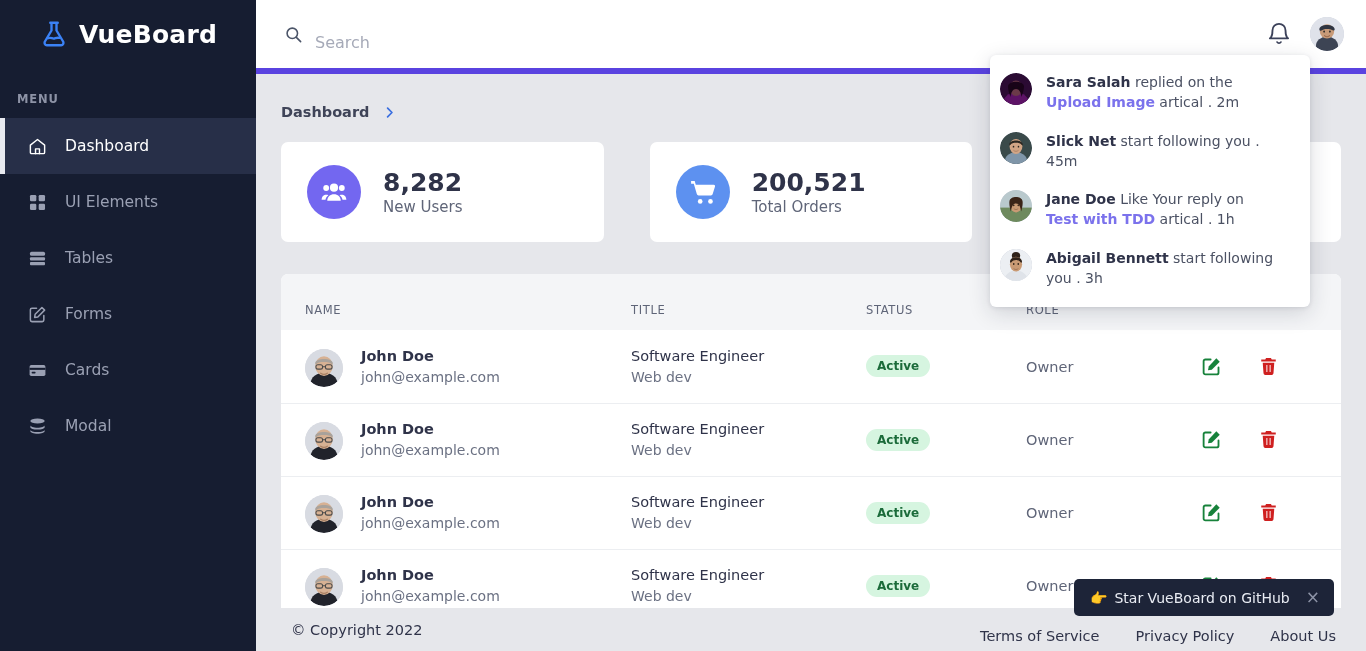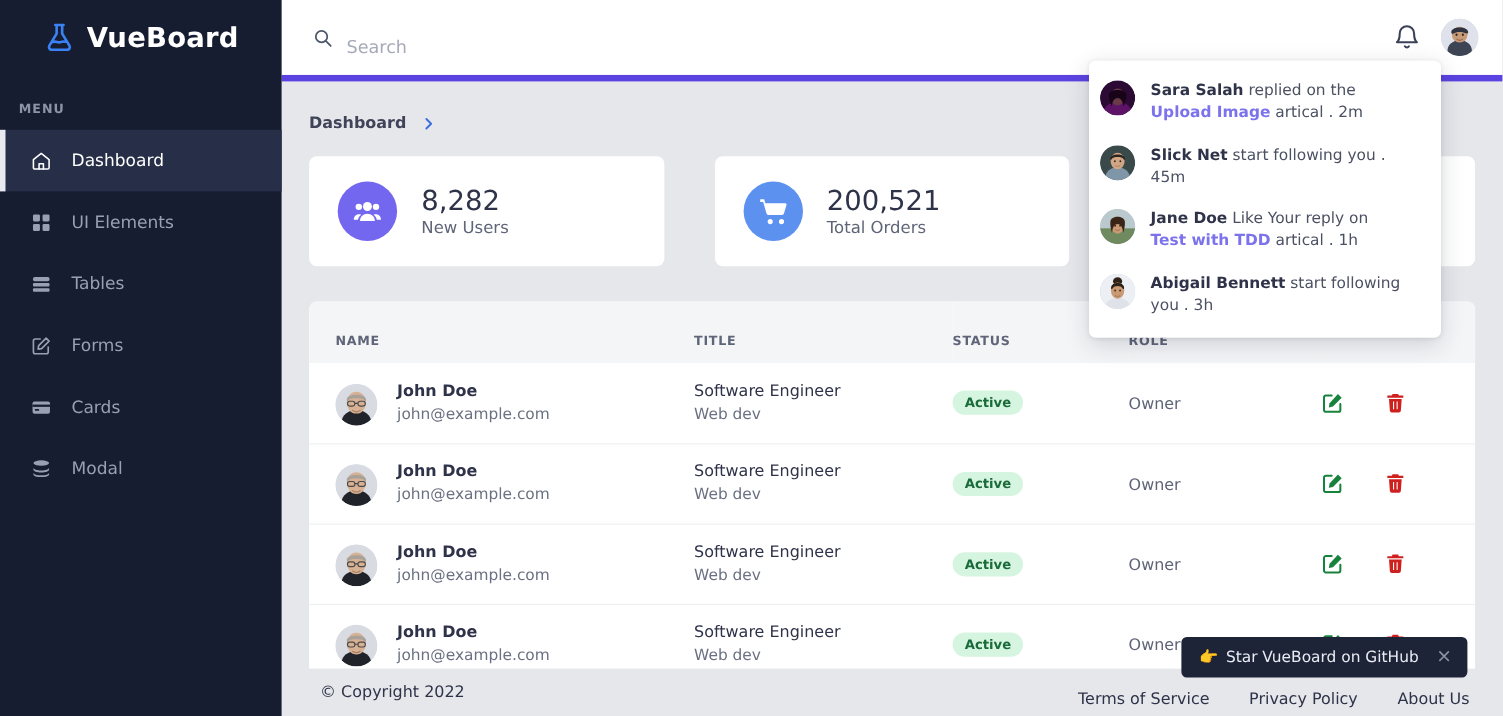--- a/index.html
+++ b/index.html
@@ -99,34 +99,34 @@
     height: 100px;
     display: flex; align-items: center; gap: 22px;
     padding-left: 26px;
   }
   .stat-ico-circle {
     width: 54px; height: 54px; border-radius: 50%;
     display: flex; align-items: center; justify-content: center;
     flex: 0 0 54px;
   }
   .stat-ico-circle svg { width: 28px; height: 28px; color: #fff; display:block; }
-  .stat-value { font-size: 25px; font-weight: 400; color: #2f3349; line-height: 1.18; }
+  .stat-value { font-size: 25px; font-weight: 700; color: #2f3349; line-height: 1.18; }
   .stat-label { font-size: 15px; color: #5f6578; margin-top: 1px; }
 
   
   .table-card {
     margin-top: 32px;
     background: #ffffff; border-radius: 7px;
     overflow: hidden;
   }
   table { width: 100%; border-collapse: collapse; table-layout: fixed; }
   thead th {
     background: #f4f5f7;
     text-align: left;
-    font-size: 11.5px; font-weight: 700; letter-spacing: .65px;
+    font-size: 11.5px; font-weight: 400; letter-spacing: .65px;
     color: #5f6578; text-transform: uppercase;
     padding: 29px 0 13px 0;
     height: 40px;
   }
   thead th.c-name { padding-left: 24px; width: 350px; }
   thead th.c-title { width: 235px; }
   thead th.c-status { width: 160px; margin-left: 48px; }
   thead th.c-role { width: 175px; }
   thead th.c-act { width: auto; }
   tbody tr { border-bottom: 1px solid #eceef1; height: 73px; }

